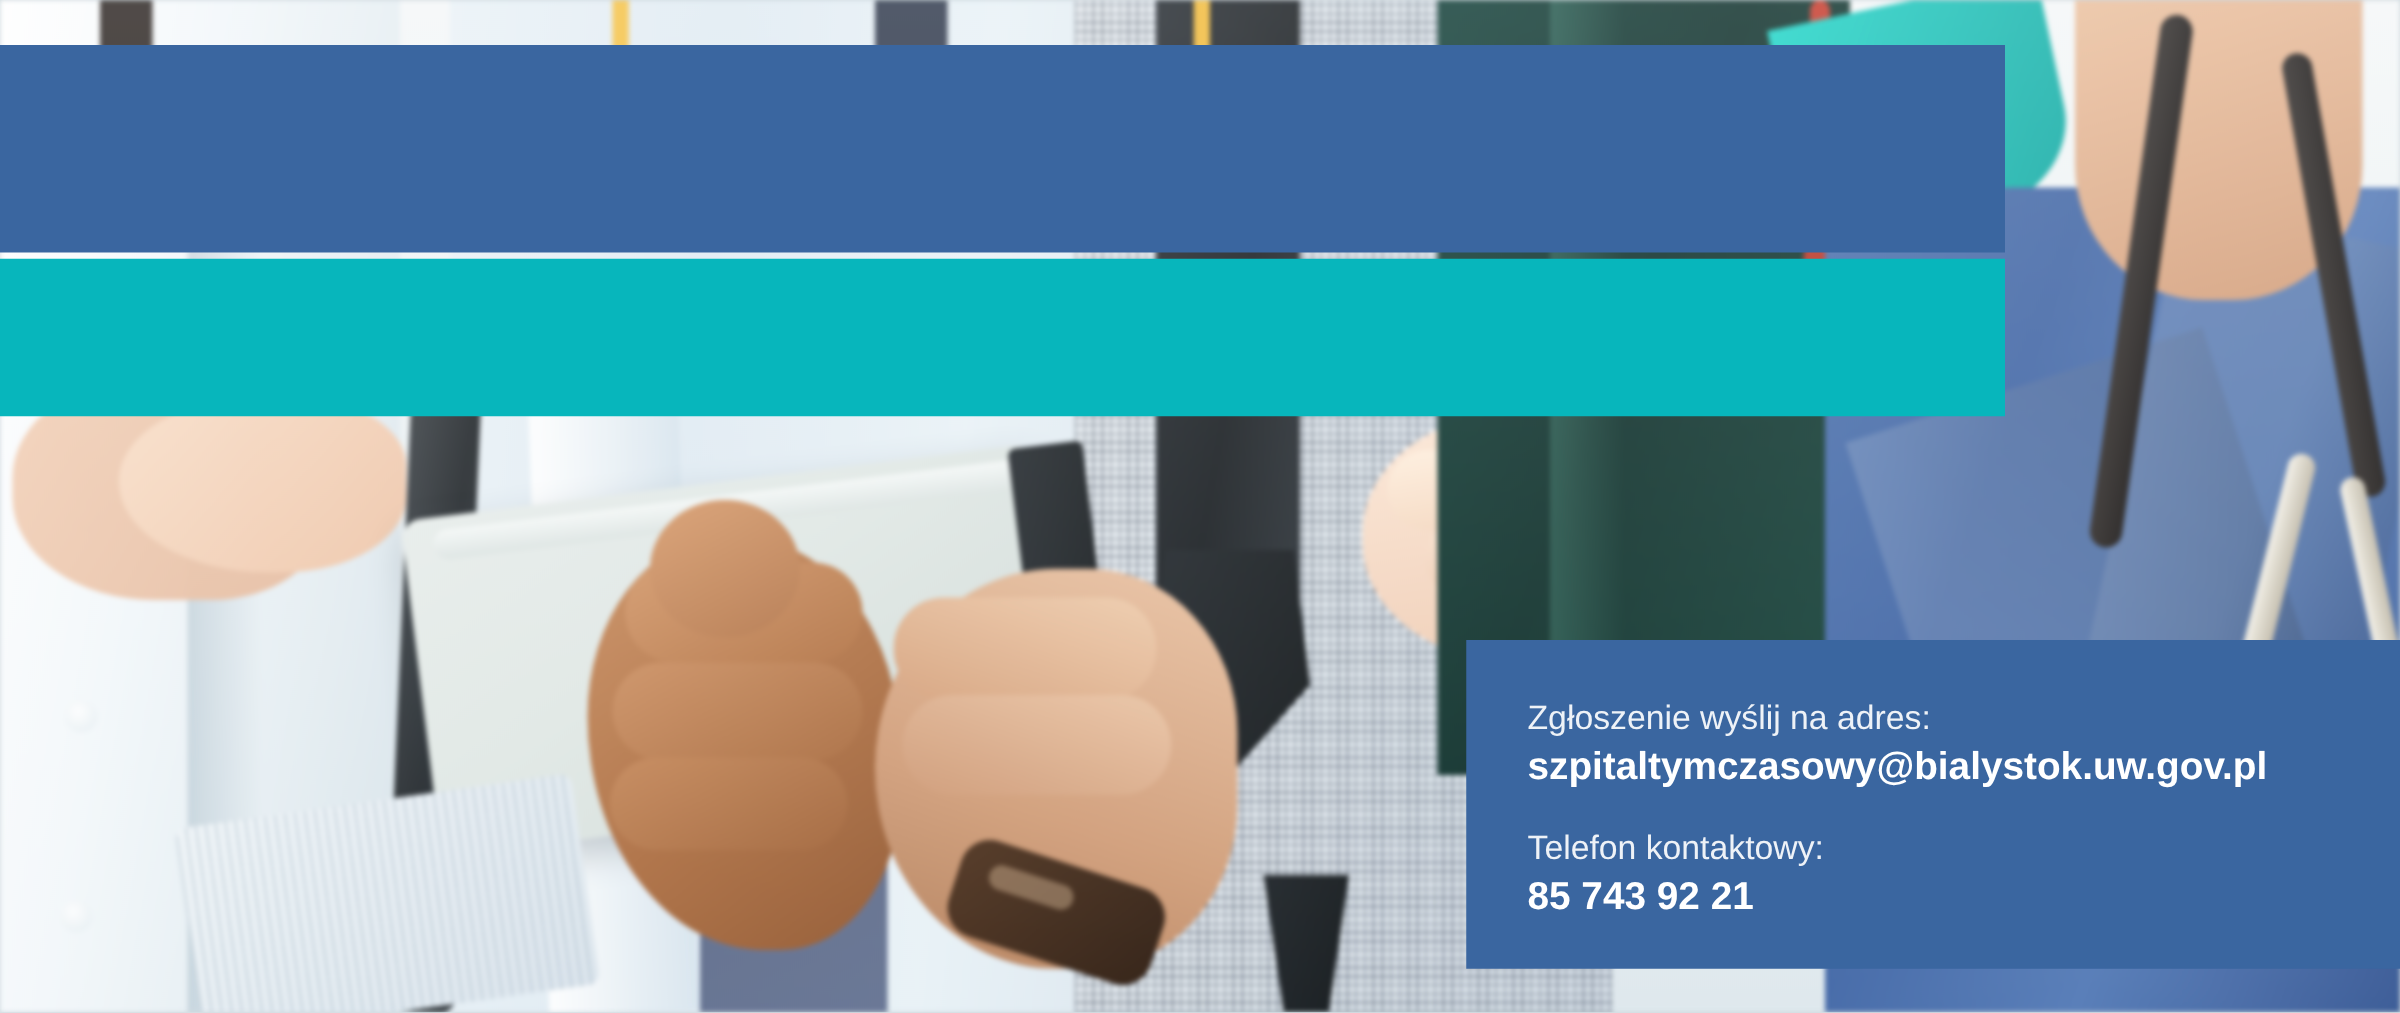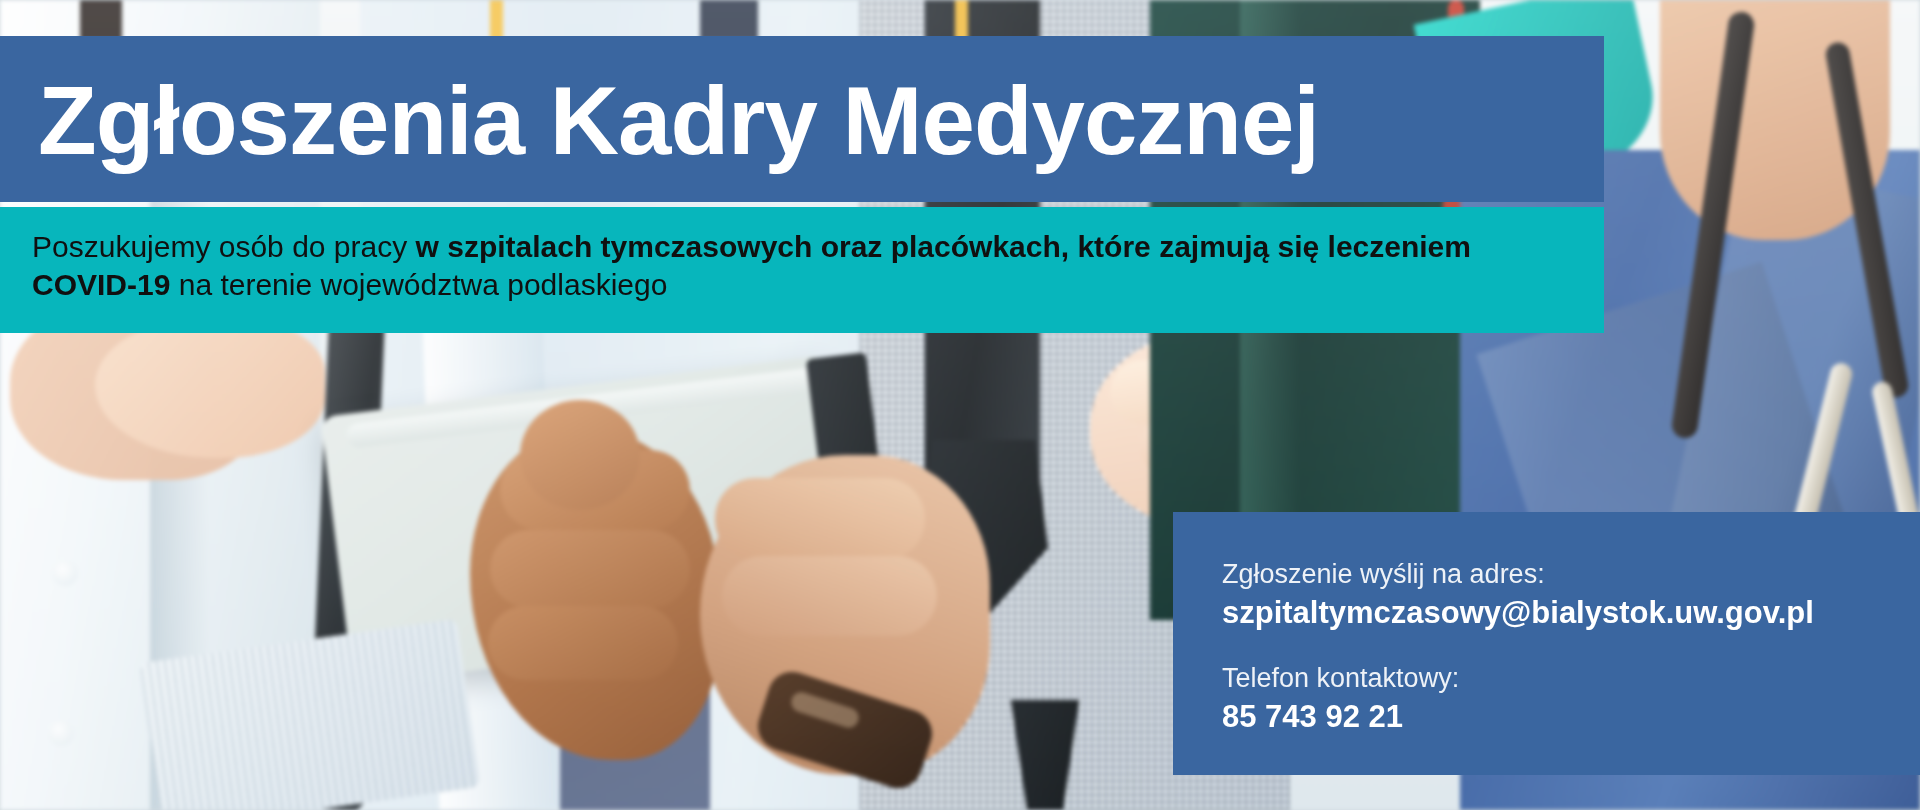--- a/index.html
+++ b/index.html
@@ -232,27 +232,22 @@
 
     <div class="ph top-dark"></div>
     <div class="ph top-yellow1"></div>
     <div class="ph top-navy"></div>
     <div class="ph top-yellow2"></div>
 
     <div class="ph veil"></div>
   </div>
 
   <div class="title-bar"></div>
-  <div class="title-text">Zgłoszenia Kadry Medycznej</div>
 
   <div class="sub-bar"></div>
-  <div class="sub-text">
-    <span>Poszukujemy osób do pracy </span><b>w szpitalach tymczasowych oraz placówkach, które zajmują się</b>
-    <b>leczeniem COVID-19</b><span> na terenie województwa podlaskiego</span>
-  </div>
 
   <div class="contact-box"></div>
   <div class="contact-inner">
     <div class="c-label">Zgłoszenie wyślij na adres:</div>
     <div class="c-value">szpitaltymczasowy@bialystok.uw.gov.pl</div>
     <div class="c-gap"></div>
     <div class="c-label">Telefon kontaktowy:</div>
     <div class="c-value">85 743 92 21</div>
   </div>
 

